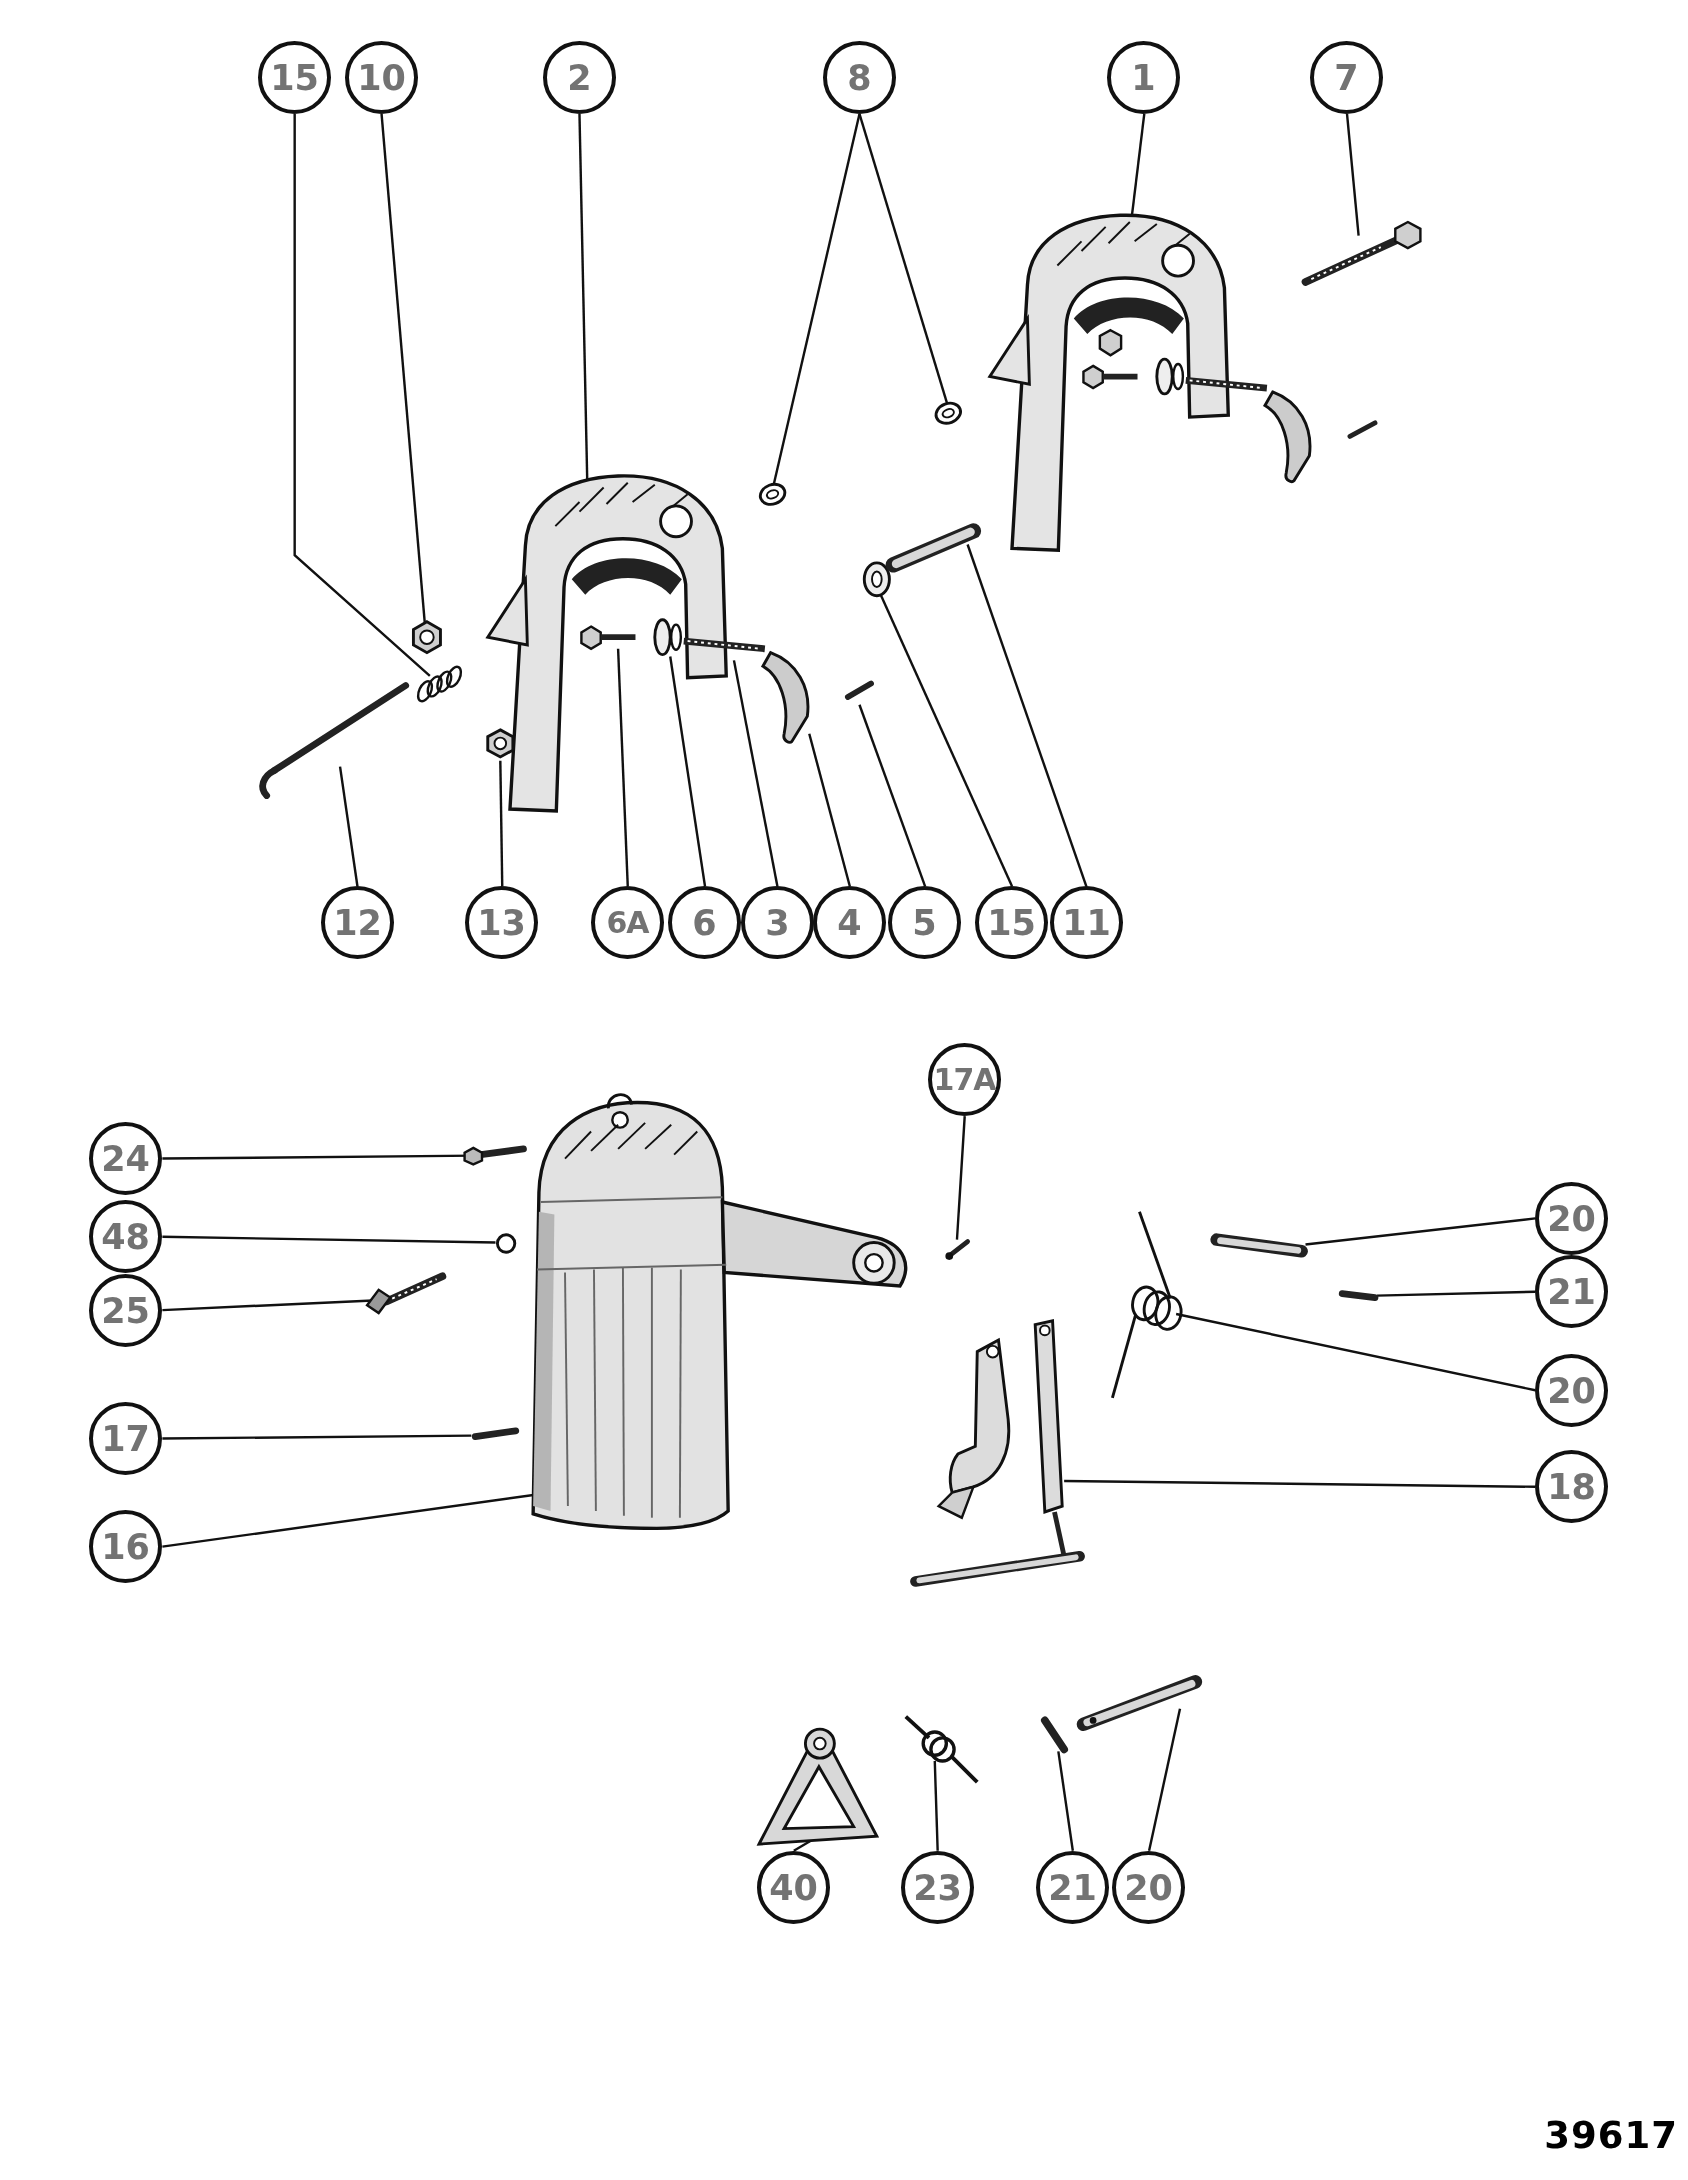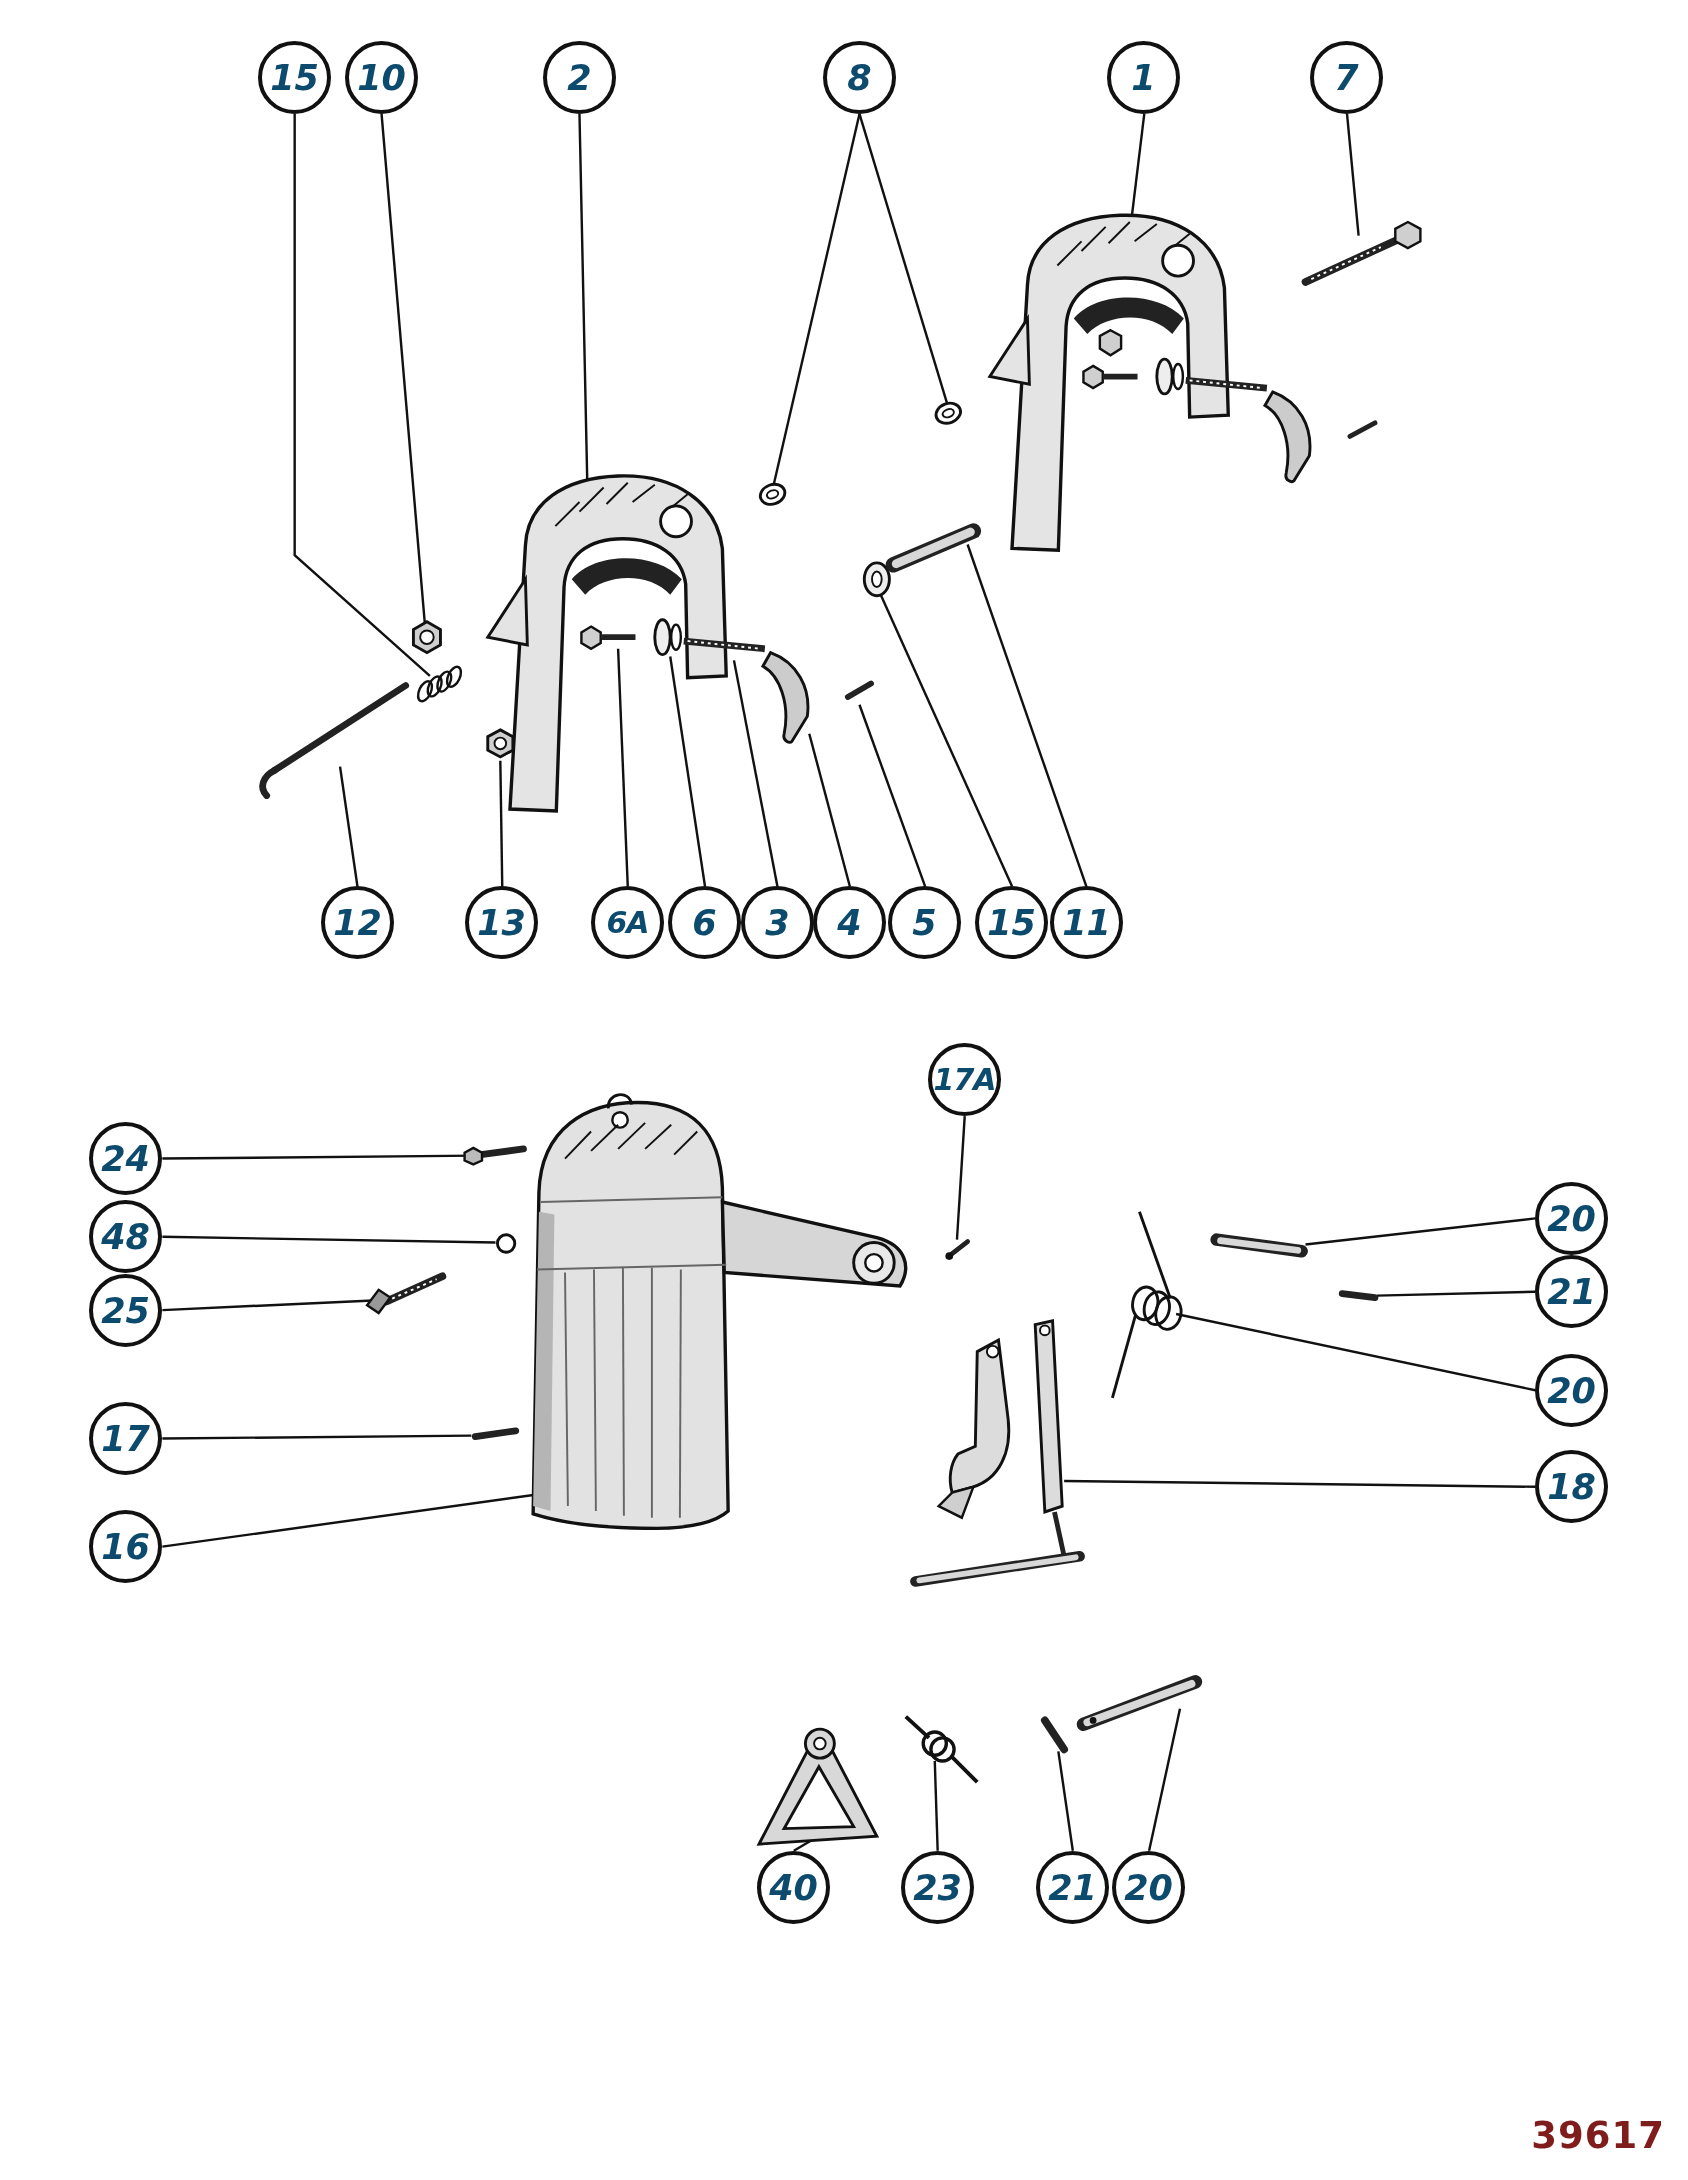--- a/index.html
+++ b/index.html
@@ -12,30 +12,29 @@
   }
   .art{position:absolute;left:0;top:0;width:1689px;height:2180px;}
   .callout{
     position:absolute;
     width:73px;height:73px;
     border:4.8px solid #111;
     border-radius:50%;
     background:#fff;
     box-sizing:border-box;
     display:flex;align-items:center;justify-content:center;
-    font-size:35px;font-weight:bold;color:#0c4a6e;
+    font-size:35px;font-weight:bold;color:#737373;
     font-family:"DejaVu Sans", sans-serif;
     z-index:3;
-    font-style:italic;
   }
   .callout.wide{font-size:30px;letter-spacing:-1px;}
   .drawing-number{
     position:absolute;
-    right:24px;top:2114px;
-    font-size:37px;font-weight:bold;color:#7f1d1d;
+    right:11px;top:2114px;
+    font-size:37px;font-weight:bold;color:#000000;
     font-family:"DejaVu Sans", sans-serif;
     letter-spacing:1px;
     z-index:3;
     margin-left:28px;
   }
 </style>
 </head>
 <body>
 
 <div class="page">

